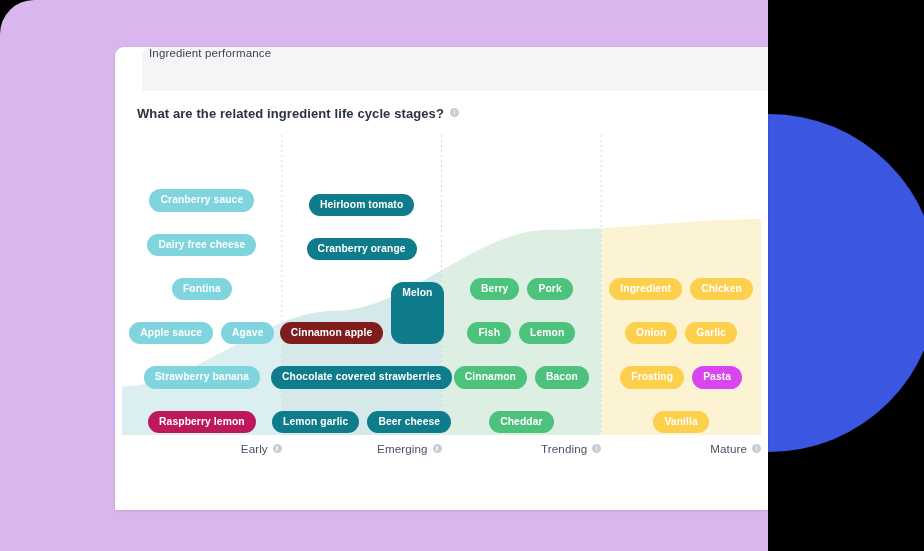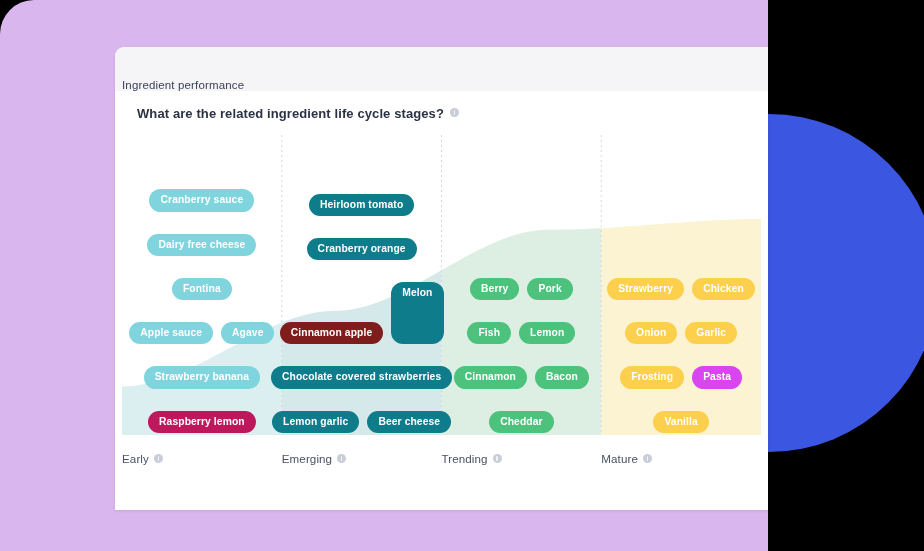--- a/index.html
+++ b/index.html
@@ -45,23 +45,24 @@
     background: #FFFFFF;
     border-top-left-radius: 9px;
     overflow: hidden;
     box-shadow: 0 1px 3px rgba(30, 20, 60, .10);
   }
   #card-header {
     height: 44px;
     background: #F5F5F7;
     border-top-left-radius: 9px;
     display: flex;
-    align-items: flex-end;
+    align-items: flex-start;
     padding-left: 7px;
     box-sizing: border-box;
+    margin-left: 27px;
   }
   #card-header-title {
     font-size: 11.5px;
     color: #3C4257;
     letter-spacing: .15px;
   }
 
   #question-bar {
     height: 44px;
     background: #FFFFFF;
@@ -146,22 +147,22 @@
     white-space: nowrap;
     letter-spacing: .1px;
   }
 
   #axis-labels {
     position: relative;
     height: 30px;
   }
   .axis-label {
     position: absolute;
-    top: 17px;
-    text-align: left;
+    top: 7px;
+    text-align: right;
     font-size: 11.6px;
     color: #4A5166;
     letter-spacing: .1px;
   }
   .axis-label .info-dot { margin-left: 5px; }
 </style>
 </head>
 <body>
 
 <div id="lavender-backdrop"></div>
@@ -249,21 +250,21 @@
                 <span class="pill" style="background: rgb(76, 194, 125);">Bacon</span>
               </div>
               <div class="pill-row">
                 <span class="pill" style="background: rgb(76, 194, 125);">Cheddar</span>
               </div>
             </div>
           </div>
           <div class="stage-column" style="left: 75%; width: 25%;">
             <div class="pill-stack">
               <div class="pill-row">
-                <span class="pill" style="background: rgb(252, 207, 77);">Strawberry</span>
+                <span class="pill" style="background: rgb(252, 207, 77);">Ingredient</span>
                 <span class="pill" style="background: rgb(252, 207, 77);">Chicken</span>
               </div>
               <div class="pill-row">
                 <span class="pill" style="background: rgb(252, 207, 77);">Onion</span>
                 <span class="pill" style="background: rgb(252, 207, 77);">Garlic</span>
               </div>
               <div class="pill-row">
                 <span class="pill" style="background: rgb(252, 207, 77);">Frosting</span>
                 <span class="pill" style="background: #d946ef;">Pasta</span>
               </div>

